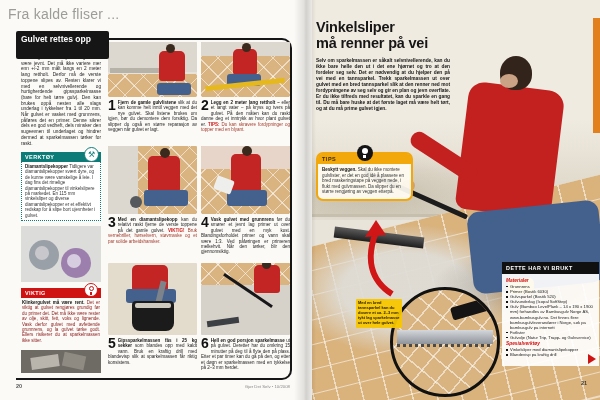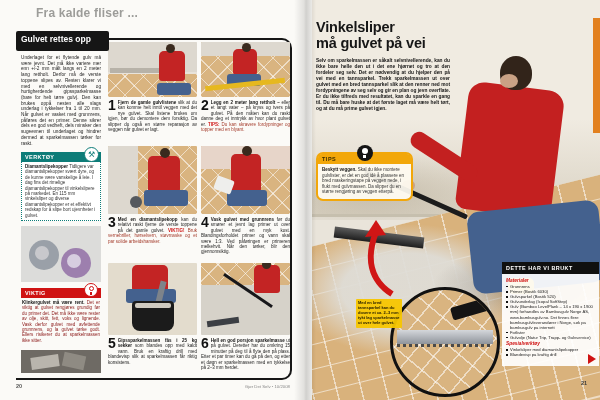--- a/index.html
+++ b/index.html
@@ -3,24 +3,24 @@
 <meta charset="utf-8">
 <style>
   html,body{margin:0;padding:0;width:600px;height:400px;overflow:hidden;
     background:#fbfaf7;font-family:"Liberation Sans",sans-serif;position:relative;}
   .abs{position:absolute;}
   
   #spread{position:absolute;inset:0;background:#fbfaf7;}
   #gutter{position:absolute;left:294px;top:0;width:22px;height:400px;z-index:5;
     background:linear-gradient(90deg,rgba(0,0,0,0),rgba(0,0,0,.10) 45%,rgba(0,0,0,.17) 55%,rgba(0,0,0,0));}
   
-  #series-label{left:8px;top:6px;font-size:12px;font-weight:bold;color:#9c9c99;letter-spacing:.2px;margin-left:28px;}
+  #series-label{left:8px;top:6px;font-size:14px;font-weight:normal;color:#9c9c99;letter-spacing:.2px;}
   #howto-frame{left:16px;top:38px;width:274px;height:338px;border:2px solid #161616;
     border-left:none;border-radius:0 10px 10px 0;}
-  #headline-bar{left:16px;top:31px;width:88px;height:20px;background:#161616;color:#fff;
+  #headline-bar{left:16px;top:31px;width:88px;height:28px;background:#161616;color:#fff;
     font-weight:bold;font-size:8.5px;line-height:16px;padding-left:5px;z-index:3;border-radius:2px;}
   #intro-text{left:21px;top:55px;width:80px;height:94px;font-size:4.7px;line-height:5.7px;
     color:#222;text-align:justify;overflow:hidden;}
   .box-header{font-size:5.5px;font-weight:bold;color:#fff;padding:2px 4px;position:relative;letter-spacing:.4px;}
   #tool-box{left:21px;top:152px;width:80px;z-index:2;}
   #tool-box .box-header{background:#0d7c78;}
   #tool-body{border:1px dotted #0d7c78;border-top:none;background:#fff;padding:2px 3px;
     font-size:4.5px;line-height:5.4px;color:#333;}
   .lead{font-weight:bold;color:#141414;}
   #hammer-badge{position:absolute;right:2px;top:-5px;width:13px;height:13px;background:#fff;
@@ -262,21 +262,21 @@
     <div id="mp-legs"></div>
     <div id="mp-kneepad"></div>
     <div id="mp-arm"></div>
     <div id="mp-hand"></div>
     <div id="mp-trowel-handle"></div>
     <div id="mp-trowel-blade"></div>
   </div>
 
   <div class="abs" id="rp-headline">
     <div>Vinkelsliper</div>
-    <div>må gulvet på vei</div>
+    <div>må renner på vei</div>
   </div>
   <div class="abs" id="rp-intro">Selv om sparkelmassen er såkalt selvnivellerende, kan du ikke bare helle den ut i det ene hjørnet og tro at den fordeler seg selv. Det er nødvendig at du hjelper den på vei med en tannsparkel. Trekk sparkelmassen ut over gulvet med en bred tannsparkel slik at den renner ned mot fordypningene av seg selv og gir en plan og jevn overflate. Er du ikke tilfreds med resultatet, kan du sparkle en gang til. Du må bare huske at det første laget må være helt tørt, og at du må prime gulvet igjen.</div>
 
   <div class="abs" id="tips-box">
     <span id="bulb-badge"></span>
     <div id="tips-header">TIPS</div>
     <div id="tips-body">
       <span class="lead">Beskytt veggen.</span>
       <span>Skal du ikke montere gulvlister, er det en god idé å plassere en bred maskeringstape på veggen nede, i flukt med gulvmassen. Da slipper du en større rengjøring av veggen etterpå.</span>
     </div>

